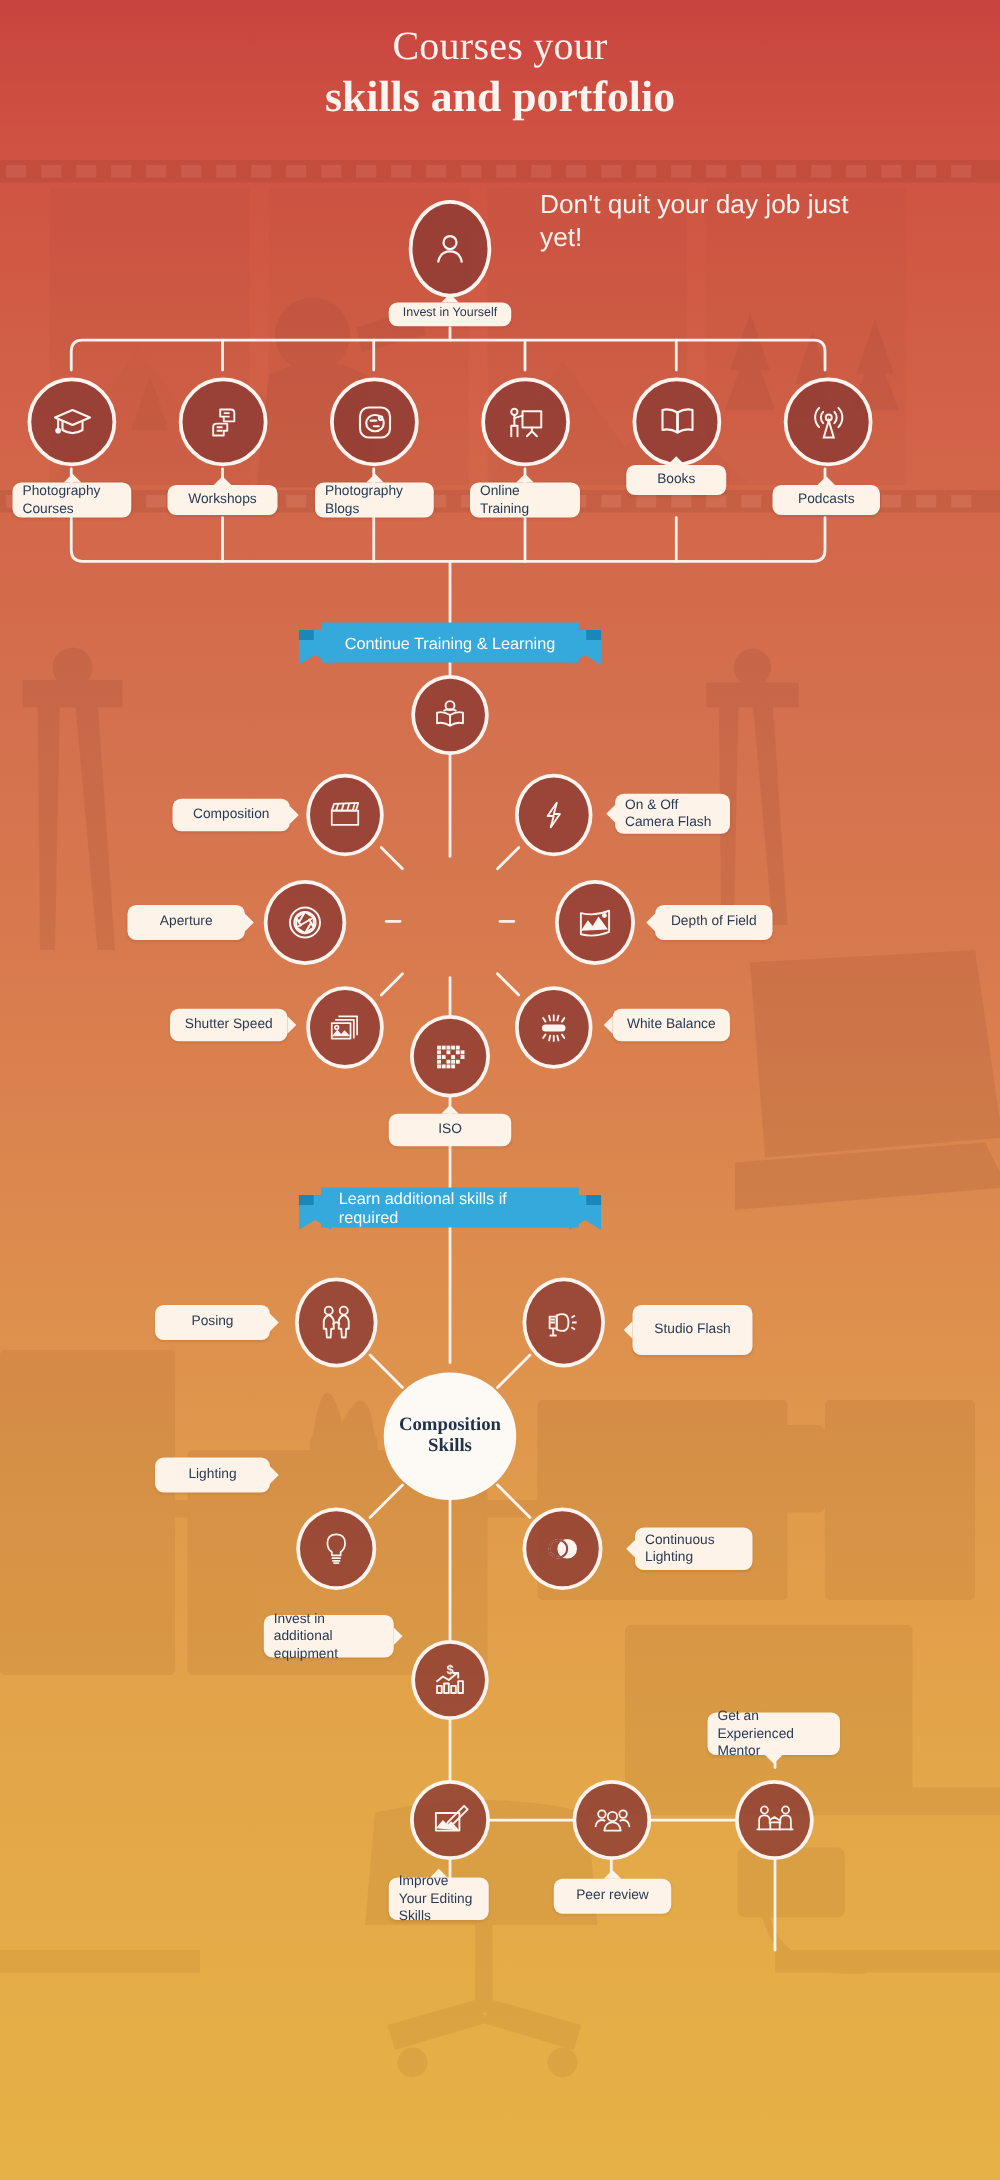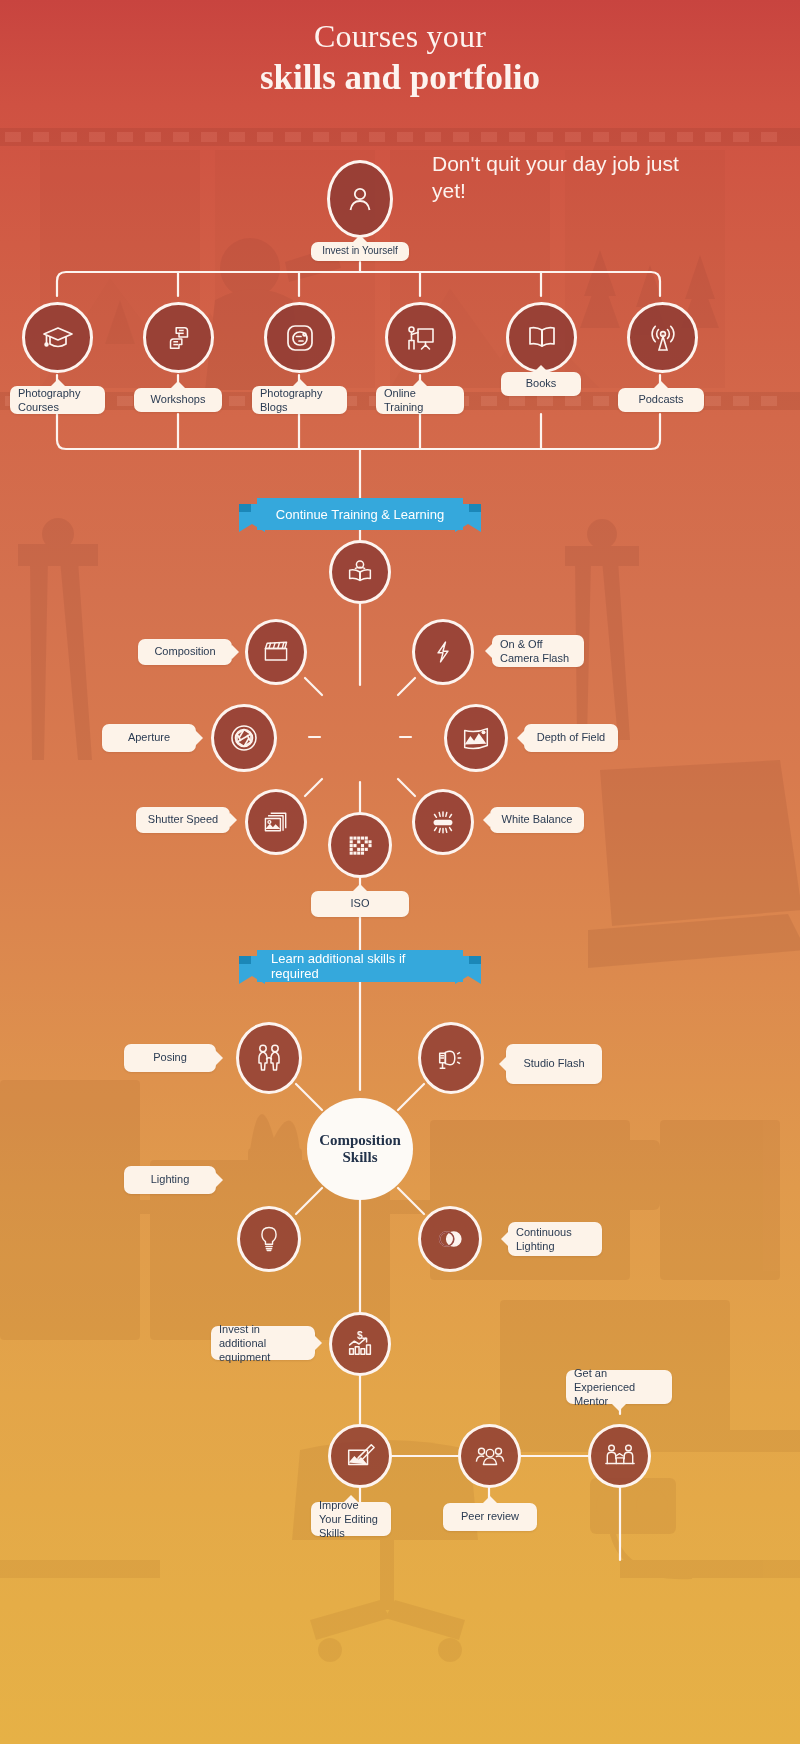--- a/index.html
+++ b/index.html
@@ -617,21 +617,21 @@
     <svg width="32" height="32" viewBox="0 0 34 34" fill="none" stroke="#fdf4ef" stroke-width="1.6" stroke-linecap="round" stroke-linejoin="round">
       <text x="17" y="11.5" font-size="11" font-family="Liberation Sans, sans-serif" font-weight="bold" fill="#fdf4ef" stroke="none" text-anchor="middle">$</text>
       <path d="M6 18 l5 -4 5 3 7 -6"></path>
       <path d="M20 11 h4 v4"></path>
       <rect x="6" y="22" width="4" height="6"></rect>
       <rect x="12" y="20" width="4" height="8"></rect>
       <rect x="18" y="22" width="4" height="6"></rect>
       <rect x="24" y="18" width="4" height="10"></rect>
     </svg>
   </div>
-  <div class="pill two" style="left:211px; top:1326px; width:104px; height:34px;">
+  <div class="pill two" style="left:211px; top:1292px; width:104px; height:34px;">
     <span class="tip tip-right"></span>
     <span>Invest in additional equipment</span>
   </div>
 
   <div class="node" style="left:328px; top:1424px; width:64px; height:64px;">
     <svg width="32" height="32" viewBox="0 0 34 34" fill="none" stroke="#fdf4ef" stroke-width="1.6" stroke-linejoin="round">
       <rect x="5" y="11" width="20" height="15"></rect>
       <path d="M5 24 l6 -7 4 4 3 -3 7 8z" fill="#fdf4ef" stroke="none"></path>
       <path d="M29 5 l3 3 -14 14 -4 1 1 -4z"></path>
     </svg>

